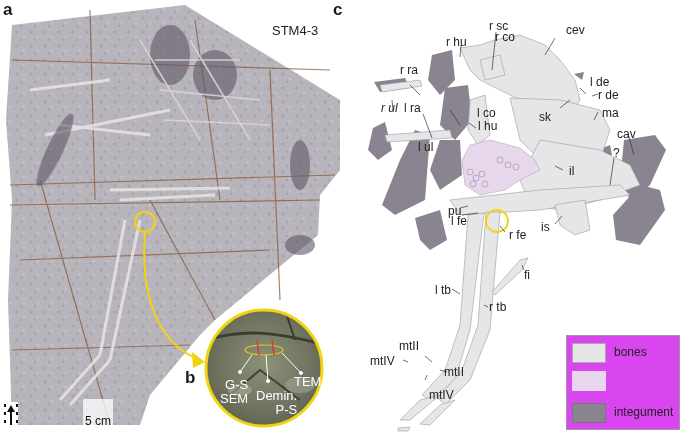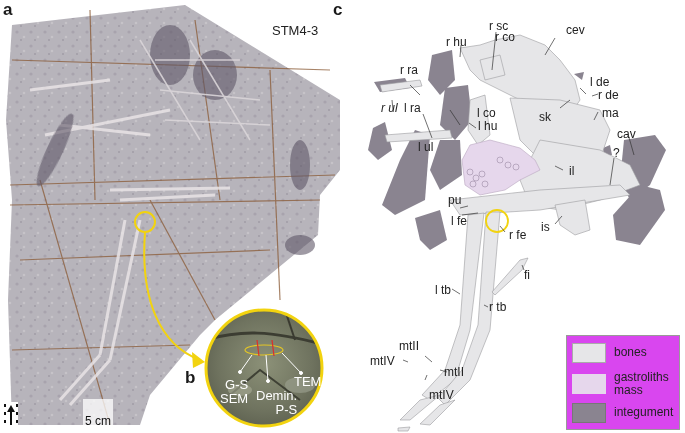--- a/index.html
+++ b/index.html
@@ -231,41 +231,37 @@
 <div class="lbl" style="left:381px;top:102px;font-style:italic;">r ul</div>
 <div class="lbl" style="left:404px;top:102px;">l ra</div>
 <div class="lbl" style="left:477px;top:107px;">l co</div>
 <div class="lbl" style="left:478px;top:120px;">l hu</div>
 <div class="lbl" style="left:539px;top:111px;">sk</div>
 <div class="lbl" style="left:602px;top:107px;">ma</div>
 <div class="lbl" style="left:617px;top:128px;">cav</div>
 <div class="lbl" style="left:418px;top:141px;">l ul</div>
 <div class="lbl" style="left:613px;top:147px;">?</div>
 <div class="lbl" style="left:569px;top:165px;">il</div>
-<div class="lbl" style="left:438px;top:194px;padding-left:10px;">pu</div>
+<div class="lbl" style="left:438px;top:205px;padding-left:10px;">pu</div>
 <div class="lbl" style="left:451px;top:215px;">l fe</div>
 <div class="lbl" style="left:509px;top:229px;">r fe</div>
 <div class="lbl" style="left:541px;top:221px;">is</div>
 <div class="lbl" style="left:524px;top:269px;">fi</div>
 <div class="lbl" style="left:435px;top:284px;">l tb</div>
 <div class="lbl" style="left:489px;top:301px;">r tb</div>
 <div class="lbl" style="left:399px;top:340px;">mtII</div>
 <div class="lbl" style="left:370px;top:355px;">mtIV</div>
 <div class="lbl" style="left:444px;top:366px;">mtII</div>
 <div class="lbl" style="left:429px;top:389px;">mtIV</div>
 
 <div class="legend">
   <div class="legend-row" style="top:7px;">
     <div class="swatch" style="background:#e6e6e8;"></div>
     <div class="legend-text">bones</div>
   </div>
   <div class="legend-row" style="top:35px;">
     <div class="swatch" style="background:#e6d7ec;border-color:#e6d7ec;"></div>
-    <div class="legend-text">
-      <div>gastroliths</div>
-      <div>mass</div>
-    </div>
   </div>
   <div class="legend-row" style="top:67px;">
     <div class="swatch" style="background:#8a8490;border-color:#777;"></div>
     <div class="legend-text">integument</div>
   </div>
 </div>
 
 </body></html>

